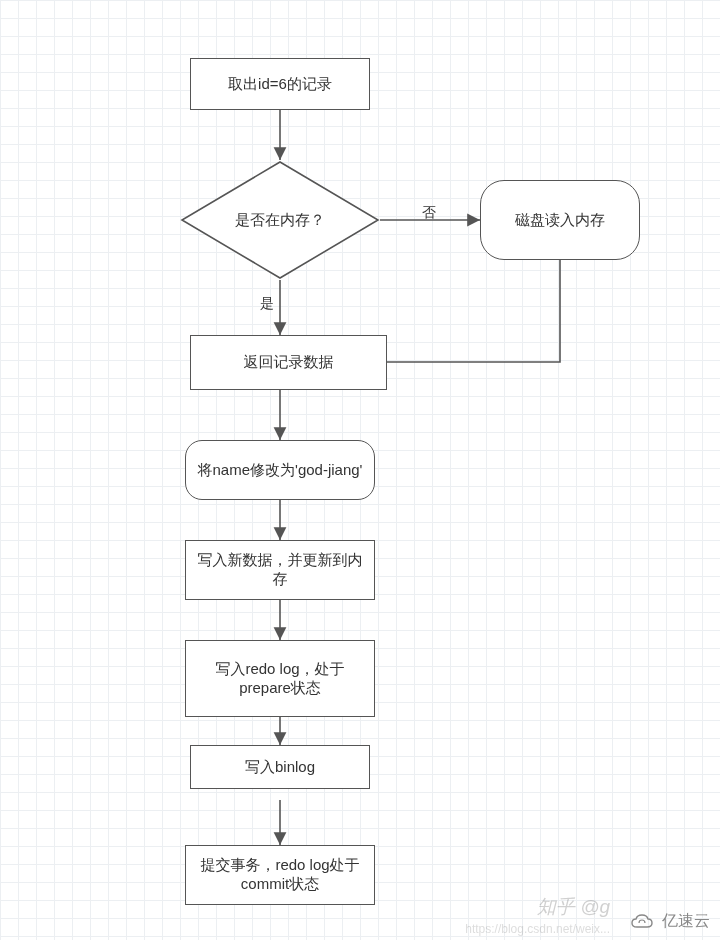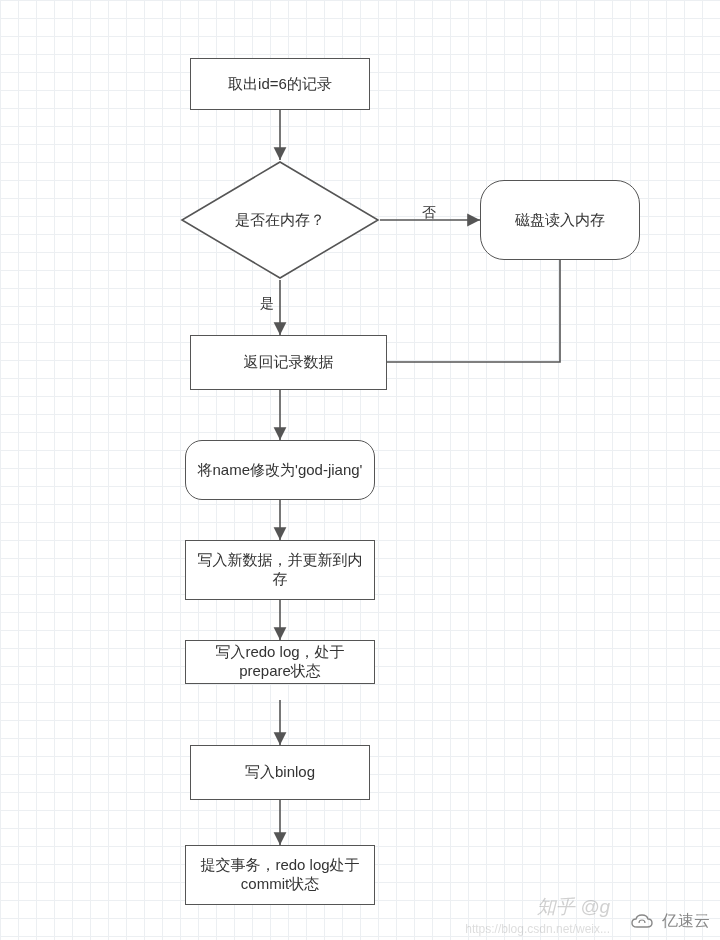--- a/index.html
+++ b/index.html
@@ -144,25 +144,25 @@
 </div>
 
 <div class="box" style="left:185px; top:440px; width:190px; height:60px;border-radius:17px;">
   <span>将name修改为'god-jiang'</span>
 </div>
 
 <div class="box" style="left:185px; top:540px; width:190px; height:60px;">
   <span>写入新数据，并更新到内存</span>
 </div>
 
-<div class="box" style="left:185px; top:640px; width:190px; height:44px;align-items:center;">
+<div class="box" style="left:185px; top:640px; width:190px; height:77px;align-items:center;">
   <span>写入redo log，处于prepare状态</span>
 </div>
 
-<div class="box" style="left:190px; top:745px; width:180px; height:55px;">
+<div class="box" style="left:190px; top:745px; width:180px; height:44px;">
   <span>写入binlog</span>
 </div>
 
 <div class="box" style="left:185px; top:845px; width:190px; height:60px;">
   <span>提交事务，redo log处于commit状态</span>
 </div>
 
 <div class="watermark-1">知乎 @g</div>
 <div class="watermark-2">https://blog.csdn.net/weix...</div>
 <div class="brand">

